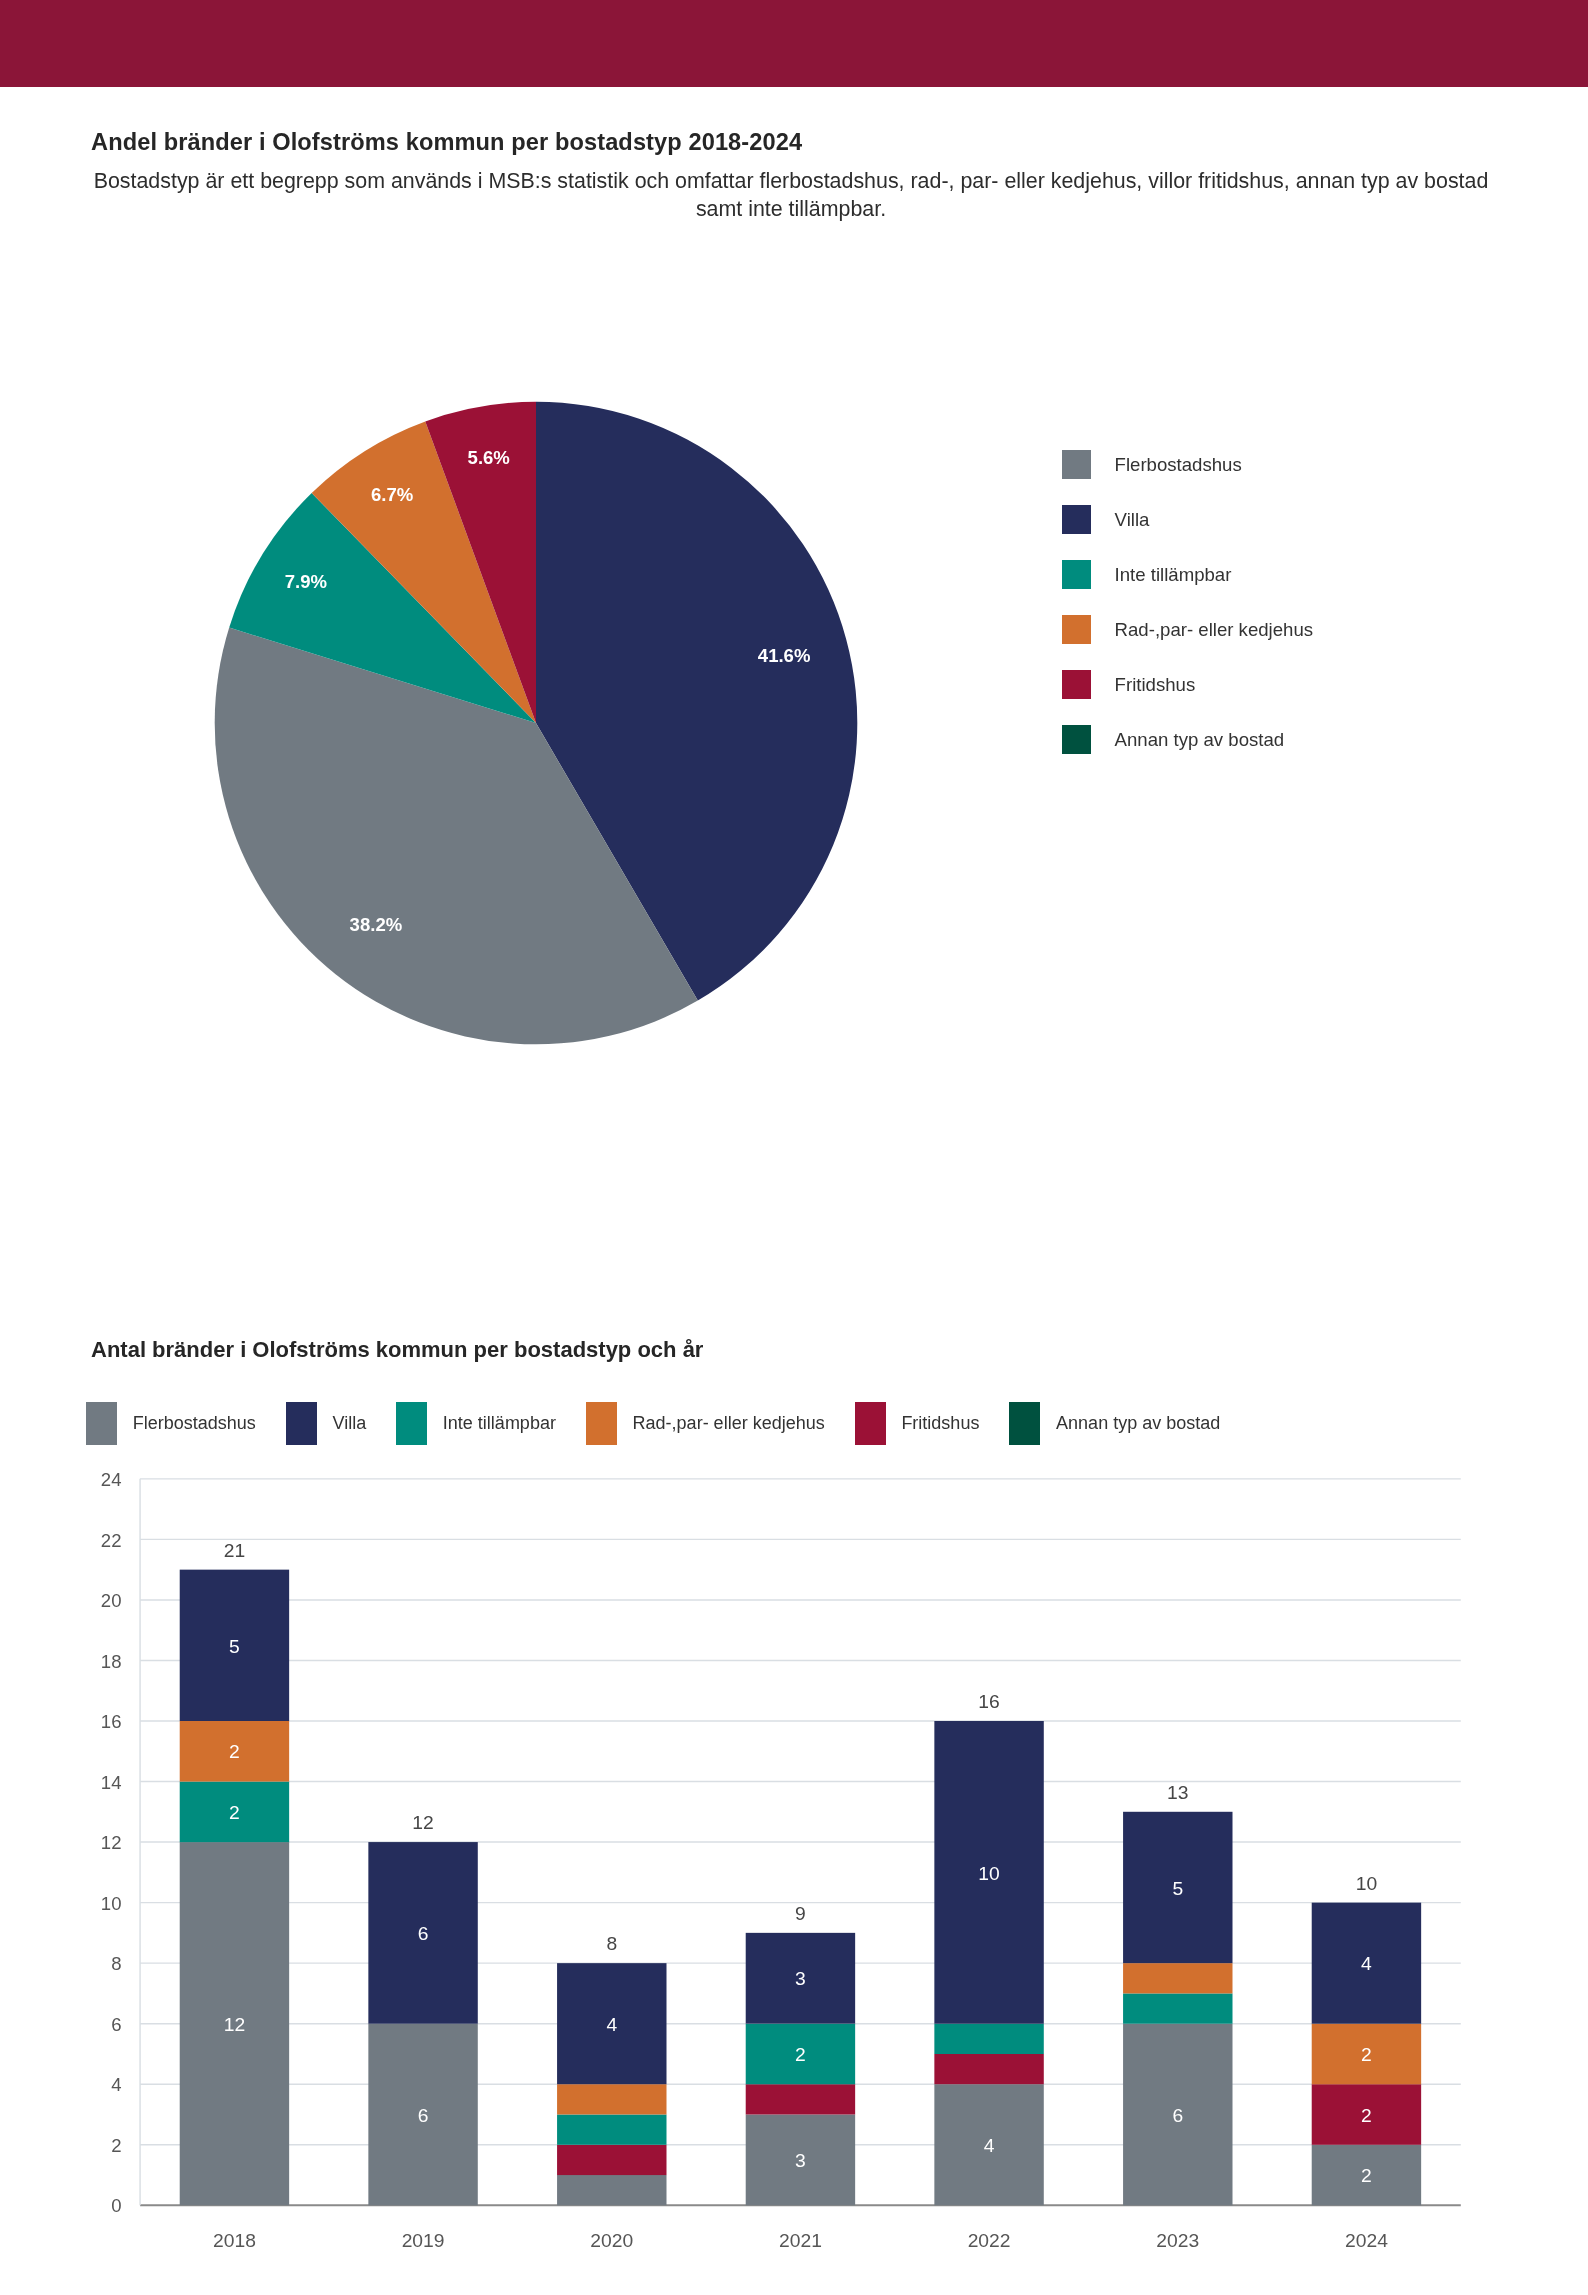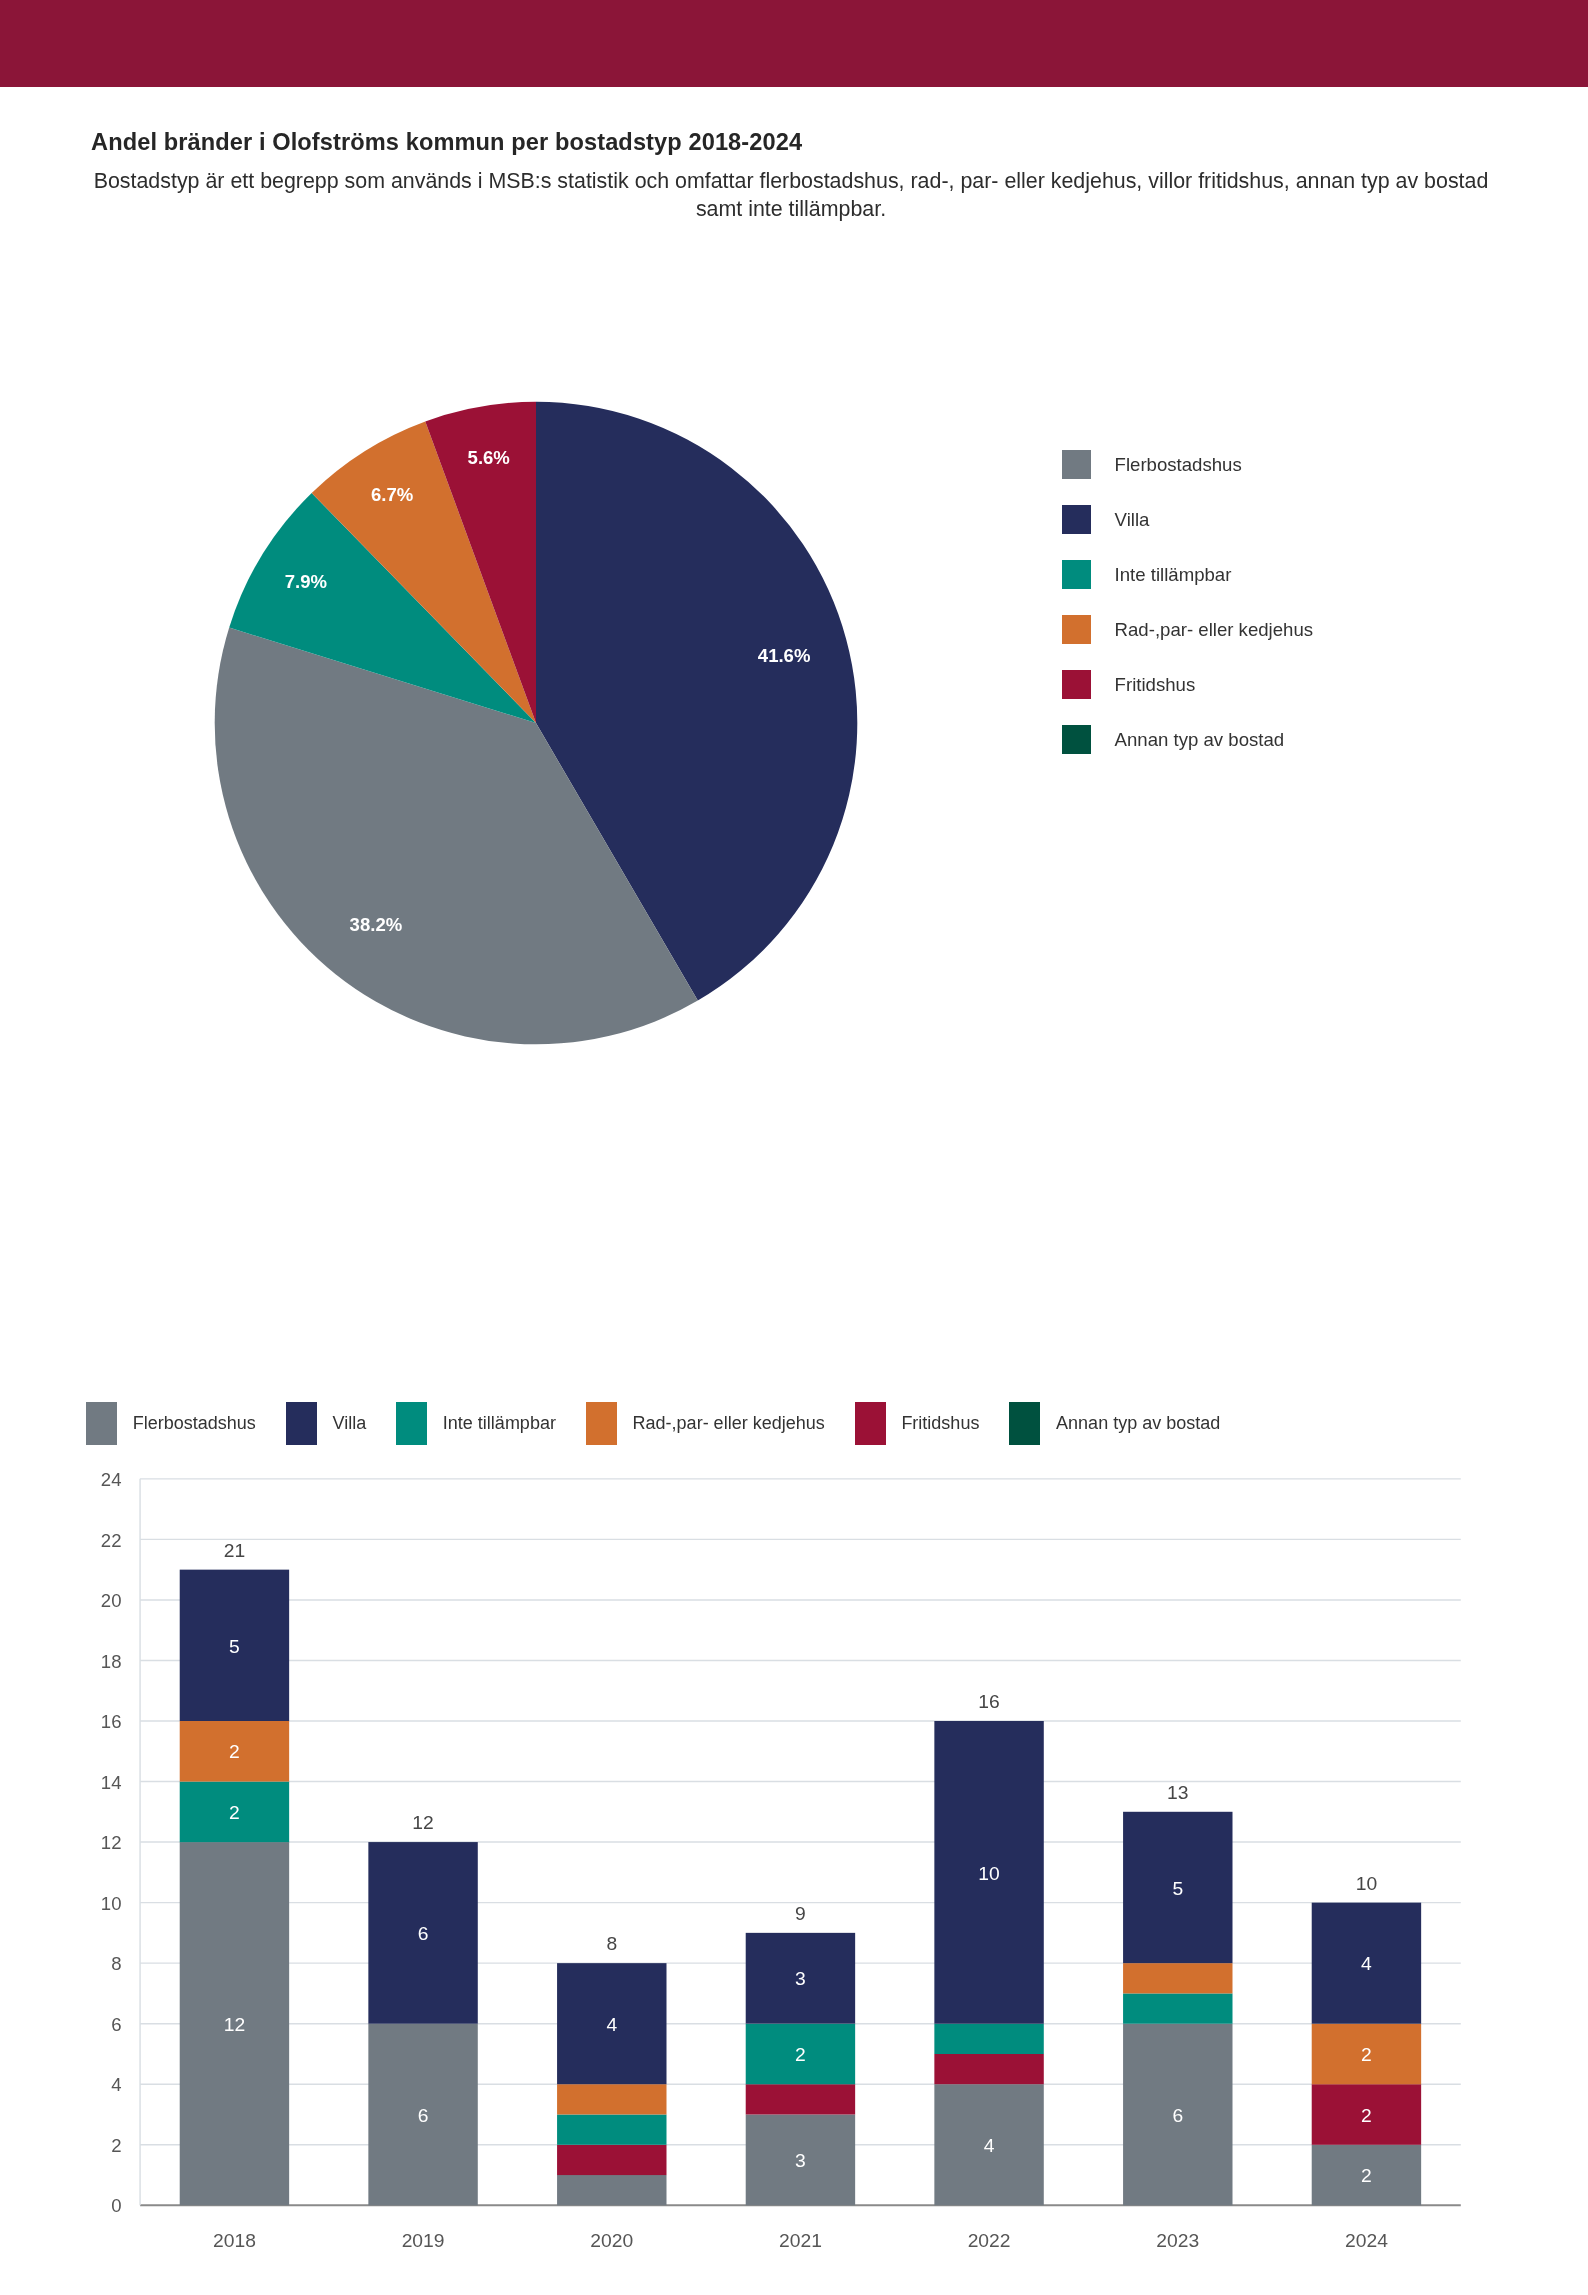--- a/index.html
+++ b/index.html
@@ -110,20 +110,21 @@
         <span class="lg-tx">Fritidshus</span>
       </div>
       <div class="lg-row">
         <span class="lg-sw" style="background:#00513F"></span>
         <span class="lg-tx">Annan typ av bostad</span>
       </div>
     </div>
   </div>
 
   <div class="bar-block">
+    <div class="bar-title">Antal bränder i Olofströms kommun per bostadstyp och år</div>
 
     <div class="bar-legend">
       <span class="blg-item">
         <span class="blg-sw" style="background:#717A82"></span>
         <span class="blg-tx">Flerbostadshus</span>
       </span>
       <span class="blg-item">
         <span class="blg-sw" style="background:#252D5C"></span>
         <span class="blg-tx">Villa</span>
       </span>

